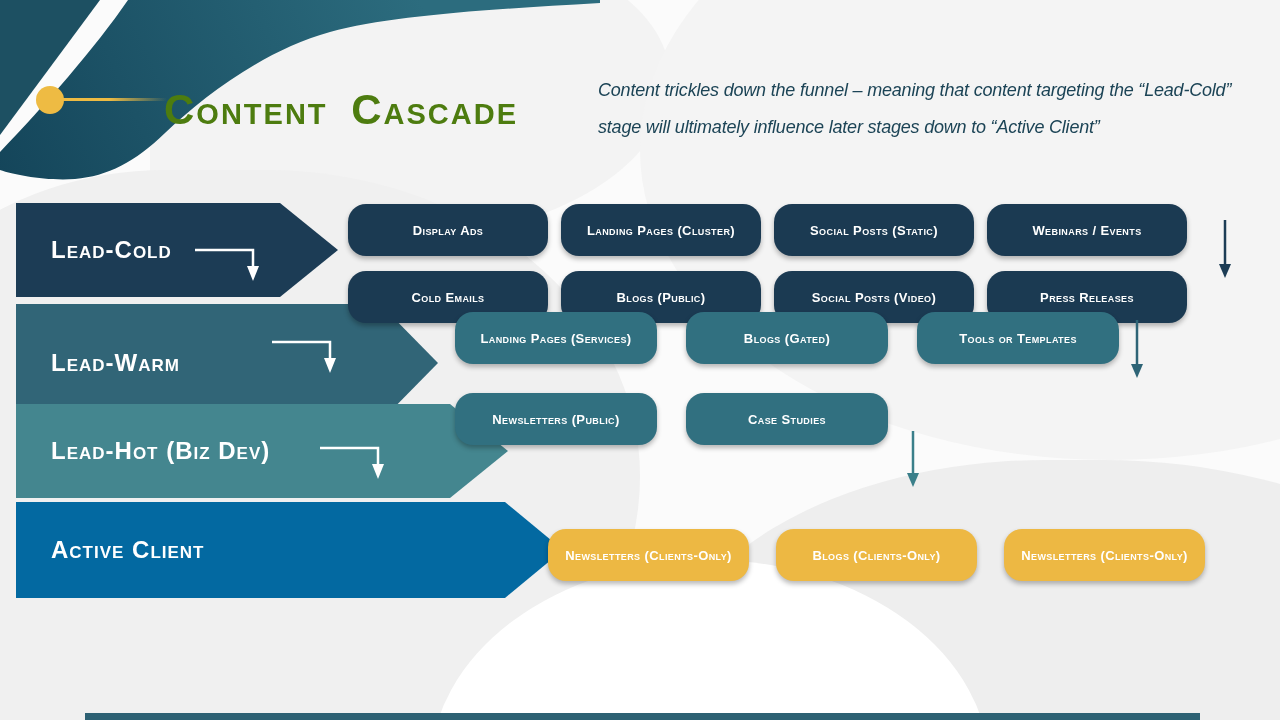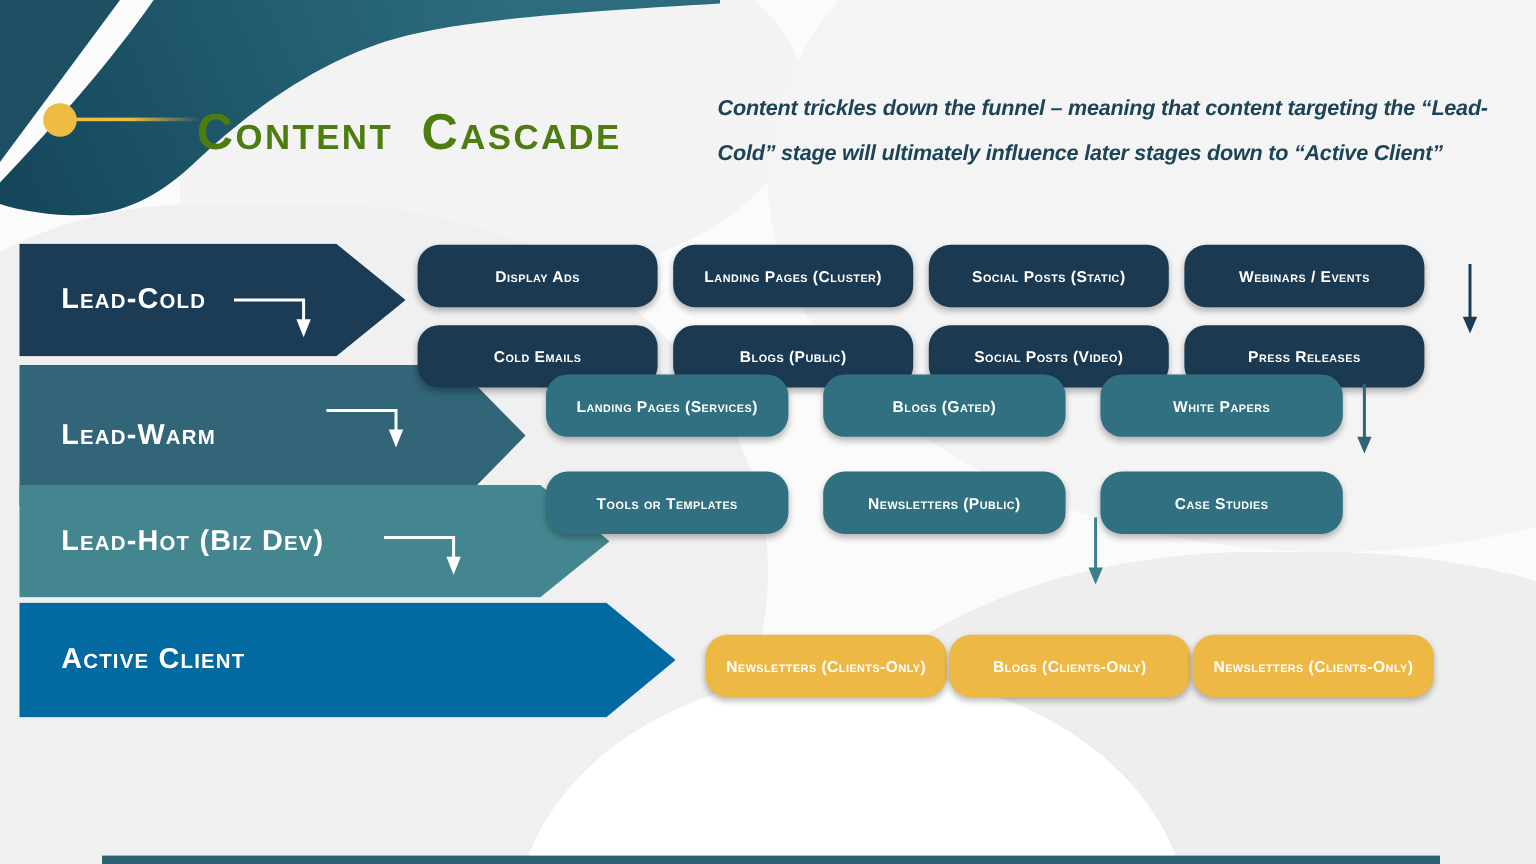--- a/index.html
+++ b/index.html
@@ -21,21 +21,21 @@
     background:#eebb43;z-index:2;}
   .gold-line{position:absolute;left:62px;top:98px;width:105px;height:3px;z-index:2;
     background:linear-gradient(90deg,#eebb43 0%,#eebb43 45%,rgba(238,187,67,0) 100%);}
   .title{
     position:absolute;left:148px;top:70px;z-index:2;margin:16px;
     font-variant:small-caps;font-weight:700;font-size:42px;letter-spacing:2px;word-spacing:10px;
     color:#4d7c0f;
   }
   .subtitle{
     position:absolute;left:598px;top:72px;width:662px;z-index:2;margin:0;
-    font-style:italic;font-weight:700;font-size:18px;line-height:37px;
+    font-style:italic;font-weight:400;font-size:18px;line-height:37px;
     letter-spacing:-0.2px;color:#1c4456;
   }
   
   .stage-band{
     position:absolute;left:0;z-index:2;
     clip-path:polygon(0 0,calc(100% - 58px) 0,100% 50%,calc(100% - 58px) 100%,0 100%);
     margin-left:16px;
   }
   .stage-band .stage-label{
     position:absolute;left:35px;top:50%;transform:translateY(-50%);
@@ -48,21 +48,21 @@
   .stage-3{top:502px;width:547px;height:96px;background:#0369a1;}
   .elbow{position:absolute;}
   .stage-0 .elbow{left:178px;top:45px;}
   .stage-1 .elbow{left:255px;top:36px;}
   .stage-2 .elbow{left:303px;top:42px;}
   
   .pill-grid{position:absolute;z-index:2;display:grid;}
   #pills-row1{left:348px;top:204px;grid-template-columns:repeat(4,200px);column-gap:13px;row-gap:15px;}
   #pills-row2{left:455px;top:312px;grid-template-columns:repeat(3,202px);column-gap:14px;row-gap:12px;gap:29px;}
   #pills-row3{left:668px;top:435px;grid-template-columns:203px;}
-  #pills-row4{left:588px;top:529px;grid-template-columns:repeat(3,201px);column-gap:2px;}
+  #pills-row4{left:548px;top:529px;grid-template-columns:repeat(3,201px);column-gap:27px;}
   .pill{
     height:52px;border-radius:18px;display:flex;align-items:center;justify-content:center;
     font-variant:small-caps;font-weight:700;font-size:13px;letter-spacing:0.4px;color:#ffffff;
     box-shadow:0 3px 5px rgba(0,0,0,0.28);white-space:nowrap;
   }
   .pill-s0{background:#1b3a52;}
   .pill-s1{background:#317080;}
   .pill-s2{background:#3e858e;}
   .pill-s3{background:#edb843;}
   
@@ -135,21 +135,20 @@
       <div class="pill pill-s0">Social Posts (Static)</div>
       <div class="pill pill-s0">Webinars / Events</div>
       <div class="pill pill-s0">Cold Emails</div>
       <div class="pill pill-s0">Blogs (Public)</div>
       <div class="pill pill-s0">Social Posts (Video)</div>
       <div class="pill pill-s0">Press Releases</div>
     </div>
   <div id="pills-row2" class="pill-grid">
       <div class="pill pill-s1">Landing Pages (Services)</div>
       <div class="pill pill-s1">Blogs (Gated)</div>
-      <div class="pill pill-s1">White Papers</div>
       <div class="pill pill-s1">Tools or Templates</div>
       <div class="pill pill-s1">Newsletters (Public)</div>
       <div class="pill pill-s1">Case Studies</div>
     </div>
   <div id="pills-row4" class="pill-grid">
       <div class="pill pill-s3">Newsletters (Clients-Only)</div>
       <div class="pill pill-s3">Blogs (Clients-Only)</div>
       <div class="pill pill-s3">Newsletters (Clients-Only)</div>
     </div>
 

